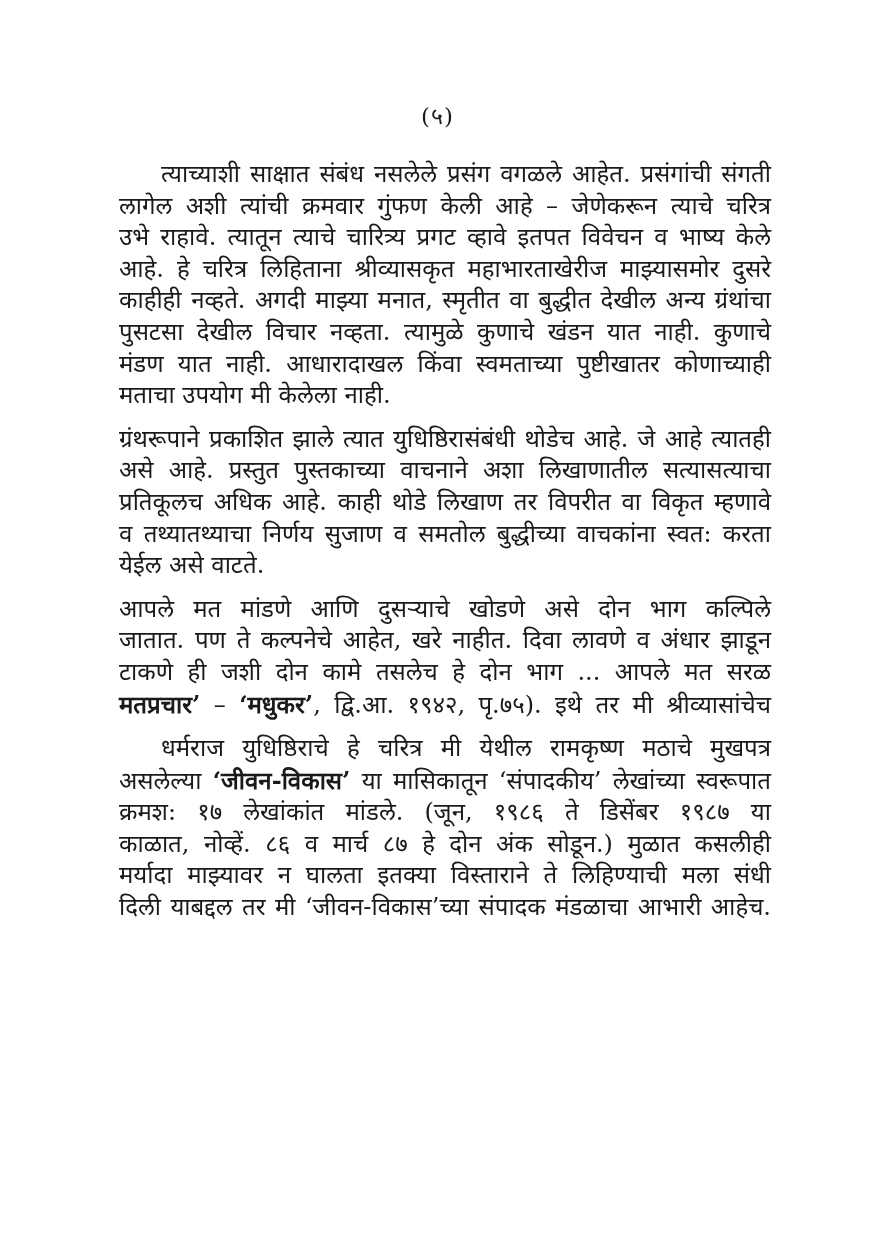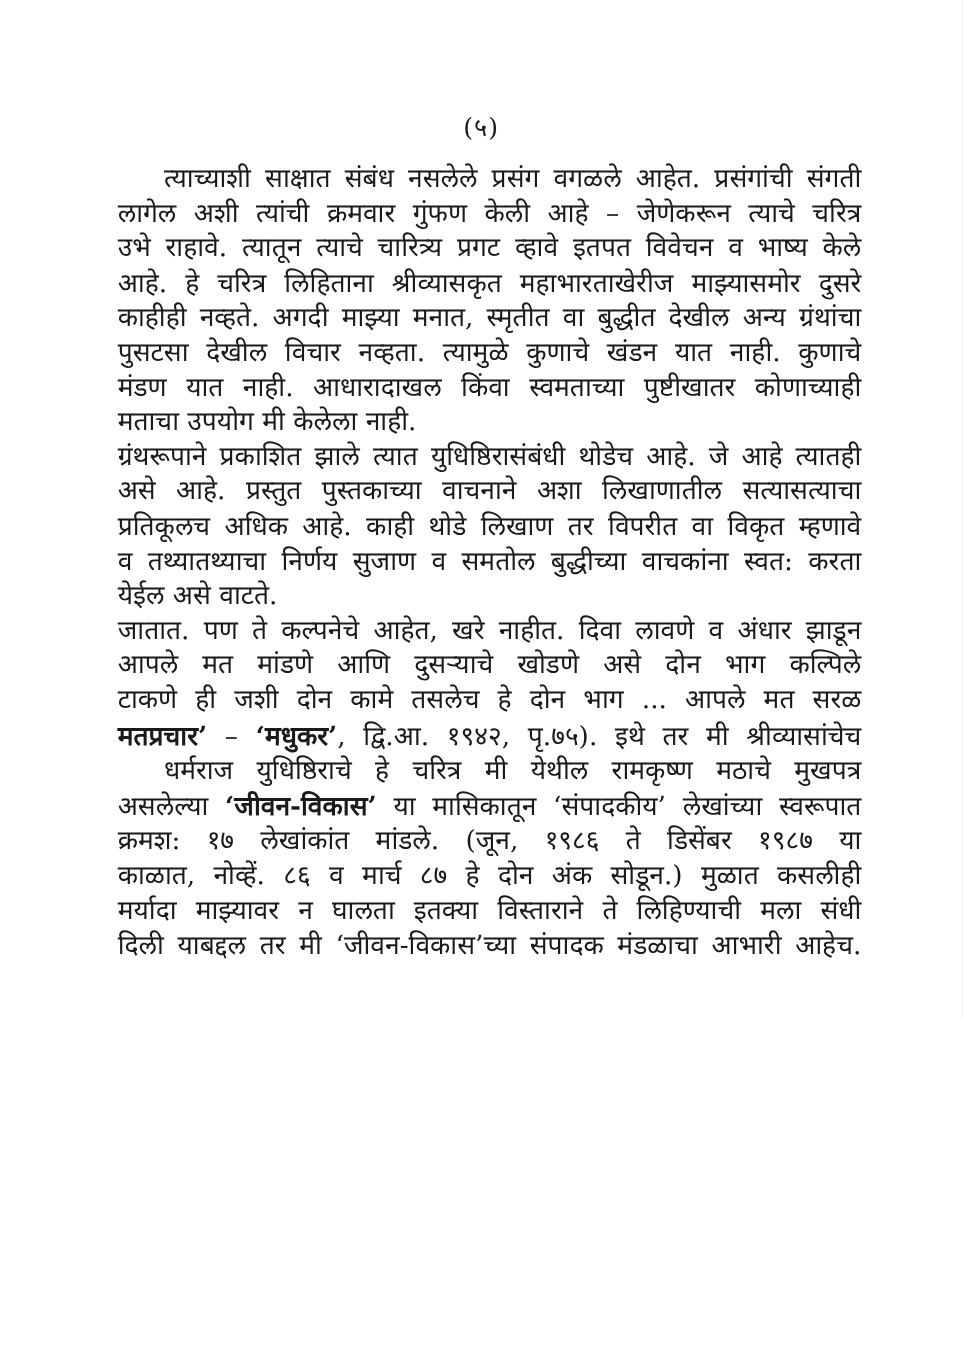--- a/index.html
+++ b/index.html
@@ -29,21 +29,21 @@
   }
   .text-block {
     position: absolute;
     left: 107px;
     top: 147px;
     width: 676px;
     font-size: 24px;
     line-height: 31.6px;
   }
   .paragraph {
-    margin: 0;
+    margin: 12px;
     padding: 0;
   }
   .line {
     text-align: justify;
     text-align-last: justify;
     white-space: normal;
   }
   .line.line-end {
     text-align-last: left;
   }
@@ -71,22 +71,22 @@
         <div class="line line-end"><span>मताचा उपयोग मी केलेला नाही.</span></div>
       </div>
       <div class="paragraph">
         <div class="line"><span>ग्रंथरूपाने प्रकाशित झाले त्यात युधिष्ठिरासंबंधी थोडेच आहे. जे आहे त्यातही</span></div>
         <div class="line"><span>असे आहे. प्रस्तुत पुस्तकाच्या वाचनाने अशा लिखाणातील सत्यासत्याचा</span></div>
         <div class="line"><span>प्रतिकूलच अधिक आहे. काही थोडे लिखाण तर विपरीत वा विकृत म्हणावे</span></div>
         <div class="line"><span>व तथ्यातथ्याचा निर्णय सुजाण व समतोल बुद्धीच्या वाचकांना स्वत: करता</span></div>
         <div class="line line-end"><span>येईल असे वाटते.</span></div>
       </div>
       <div class="paragraph">
+        <div class="line"><span>आपले मत मांडणे आणि दुसऱ्याचे खोडणे असे दोन भाग कल्पिले</span></div>
         <div class="line"><span>जातात. पण ते कल्पनेचे आहेत, खरे नाहीत. दिवा लावणे व अंधार झाडून</span></div>
-        <div class="line"><span>आपले मत मांडणे आणि दुसऱ्याचे खोडणे असे दोन भाग कल्पिले</span></div>
         <div class="line"><span>टाकणे ही जशी दोन कामे तसलेच हे दोन भाग ... आपले मत सरळ</span></div>
         <div class="line"><b>मतप्रचार’</b><span> – </span><b>‘मधुकर’</b><span>, द्वि.आ. १९४२, पृ.७५). इथे तर मी श्रीव्यासांचेच</span></div>
       </div>
       <div class="paragraph">
         <div class="line indent"><span>धर्मराज युधिष्ठिराचे हे चरित्र मी येथील रामकृष्ण मठाचे मुखपत्र</span></div>
         <div class="line"><span>असलेल्या </span><b>‘जीवन-विकास’</b><span> या मासिकातून ‘संपादकीय’ लेखांच्या स्वरूपात</span></div>
         <div class="line"><span>क्रमश: १७ लेखांकांत मांडले. (जून, १९८६ ते डिसेंबर १९८७ या</span></div>
         <div class="line"><span>काळात, नोव्हें. ८६ व मार्च ८७ हे दोन अंक सोडून.) मुळात कसलीही</span></div>
         <div class="line"><span>मर्यादा माझ्यावर न घालता इतक्या विस्ताराने ते लिहिण्याची मला संधी</span></div>
         <div class="line"><span>दिली याबद्दल तर मी ‘जीवन-विकास’च्या संपादक मंडळाचा आभारी आहेच.</span></div>

